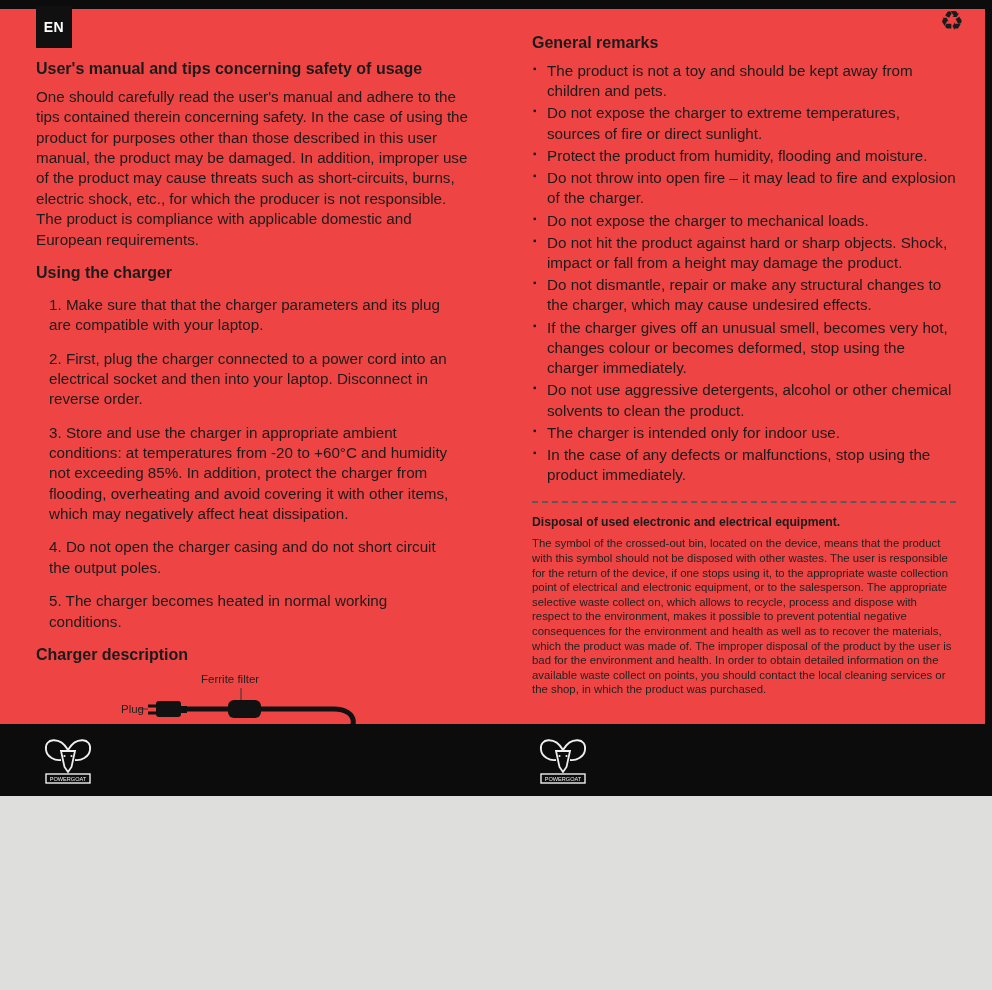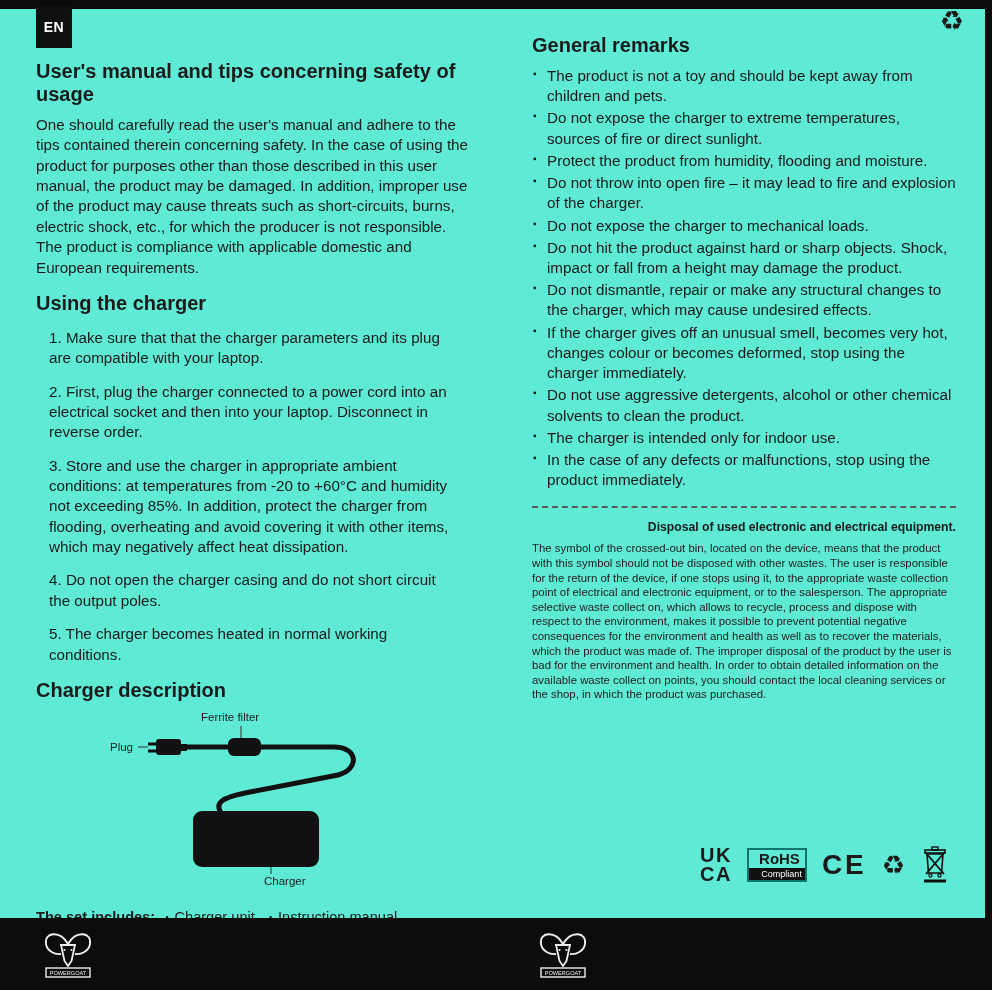--- a/index.html
+++ b/index.html
@@ -1,50 +1,50 @@
 <!DOCTYPE html>
 <html><head>
 <meta charset="utf-8">
 <style>
   html,body{margin:0;padding:0;background:#dededc;}
-  .page{position:relative;width:992px;height:990px;background:#5eead4;
+  .page{position:relative;width:992px;height:796px;background:#ef4444;
         font-family:"Liberation Sans",sans-serif;color:#1b1b1b;overflow:hidden;}
 
   .top-bar{position:absolute;top:0;left:0;width:100%;height:9px;background:#0c0c0c;}
   .right-strip{position:absolute;top:0;right:0;width:7px;height:990px;background:#0c0c0c;}
 
   .en-badge{position:absolute;left:36px;top:6px;width:36px;height:42px;background:#101010;
             color:#fff;font-weight:bold;font-size:14px;display:flex;align-items:center;justify-content:center;letter-spacing:.5px;}
   .corner-recycle{position:absolute;right:28px;top:8px;font-size:27px;color:#1b1b1b;line-height:1;}
 
   .col-left{position:absolute;left:36px;top:60px;width:436px;}
   .col-right{position:absolute;left:532px;top:34px;width:424px;}
 
-  .section-title{font-size:20px;font-weight:bold;margin:0 0 9px 0;}
+  .section-title{font-size:16px;font-weight:bold;margin:0 0 9px 0;}
   .body-text{font-size:15.2px;line-height:1.34;margin:0 0 14px 0;}
   .num-item{font-size:15.2px;line-height:1.34;margin:13px;}
   .num-list{margin:0 0 14px 0;}
 
   .bullet{position:relative;padding-left:15px;font-size:15.2px;line-height:1.33;margin-bottom:2px;}
   .bullet::before{content:"▪";position:absolute;left:1px;top:1px;font-size:10px;}
 
   .diagram{position:relative;width:340px;height:182px;margin:6px 0 10px 72px;}
   .diagram-label{position:absolute;font-size:11.5px;color:#222;}
   .lbl-ferrite{left:93px;top:0;}
-  .lbl-plug{left:2px;top:30px;text-align:center;}
+  .lbl-plug{left:13px;top:30px;text-align:center;}
   .lbl-charger{left:156px;top:164px;}
 
   .set-includes{font-size:14.6px;margin-top:16px;}
   .set-includes .lead{font-weight:bold;margin-right:6px;}
   .inc-item{margin-right:10px;}
   .inc-item::before{content:"▪";font-size:9px;margin-right:6px;vertical-align:2px;}
 
   .dashed-divider{border:none;border-top:2px dashed #5a5a5a;margin:16px 0 12px 0;}
 
-  .disposal-title{font-size:12.2px;font-weight:bold;margin:0 0 7px 0;text-align:right;}
+  .disposal-title{font-size:12.2px;font-weight:bold;margin:0 0 7px 0;}
   .disposal-body{font-size:11.4px;line-height:1.28;margin:0;color:#222;}
 
   .marks-row{position:absolute;left:700px;top:846px;display:flex;align-items:center;gap:15px;}
   .ukca{font-weight:bold;font-size:20px;line-height:.95;letter-spacing:1.5px;}
   .rohs{border:2px solid #0f766e;text-align:right;min-width:56px;}
   .rohs-top{font-weight:bold;font-size:15px;padding:0 5px;line-height:1.2;}
   .rohs-bottom{background:#111;color:#fff;font-size:9px;padding:1px 3px;line-height:1.2;}
   .ce-mark{font-size:28px;font-weight:600;letter-spacing:3px;}
   .recycle-mark{font-size:26px;line-height:1;}
 

